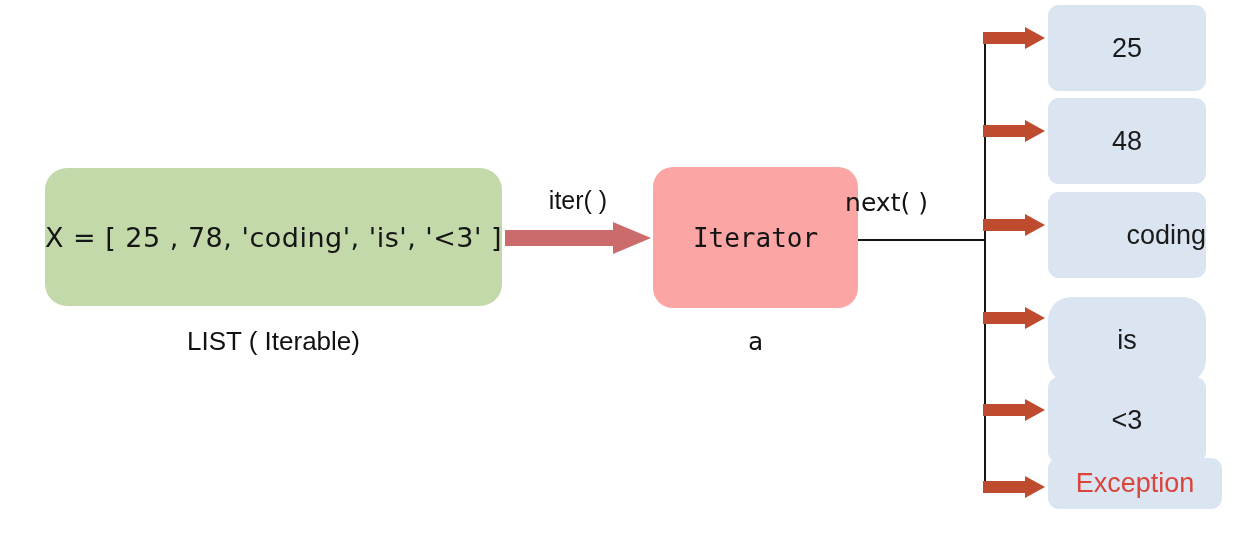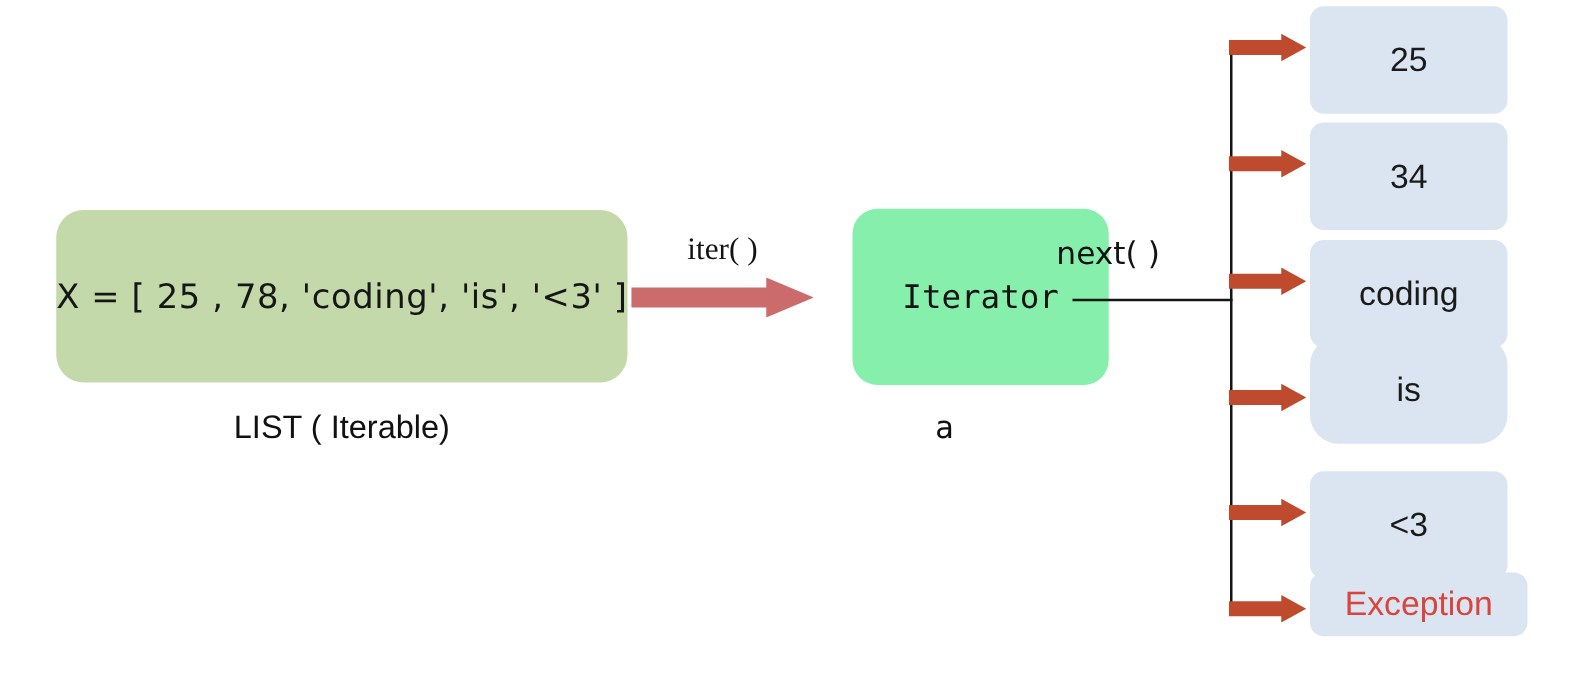--- a/index.html
+++ b/index.html
@@ -50,46 +50,45 @@
     white-space: nowrap;
   }
 
   
   .iter-label {
     position: absolute;
     left: 508px;
     top: 186px;
     width: 140px;
     text-align: center;
-    font-family: Liberation Serif, serif;
+    font-family: Liberation Sans, sans-serif;
     font-size: 25px;
     color: #131313;
     white-space: nowrap;
   }
   .iter-arrow {
     position: absolute;
     left: 505px;
     top: 222px;
     width: 146px;
     height: 32px;
   }
 
   
   .iterator-box {
     position: absolute;
     left: 653px;
     top: 167px;
     width: 205px;
     height: 141px;
-    background: #86efac;
+    background: #fca5a5;
     border-radius: 20px;
     display: flex;
     align-items: center;
     justify-content: center;
-    margin-left: 29px;
   }
   .iterator-box-text {
     font-family: "DejaVu Sans Mono", monospace;
     font-size: 26px;
     color: #141414;
     white-space: nowrap;
   }
   .iterator-caption {
     position: absolute;
     left: 653px;
@@ -190,32 +189,32 @@
       <svg class="branch-arrow" viewBox="0 0 62 22" preserveAspectRatio="none" style="top: 27px;">
         <polygon points="0,5 42,5 42,0 62,11 42,22 42,17 0,17" fill="#bf4b2e"></polygon>
       </svg>
       <div class="out-box" style="top: 5px;">
         <span class="out-box-text">25</span>
       </div>
       <svg class="branch-arrow" viewBox="0 0 62 22" preserveAspectRatio="none" style="top: 120px;">
         <polygon points="0,5 42,5 42,0 62,11 42,22 42,17 0,17" fill="#bf4b2e"></polygon>
       </svg>
       <div class="out-box" style="top: 98px;">
-        <span class="out-box-text">34</span>
+        <span class="out-box-text">48</span>
       </div>
       <svg class="branch-arrow" viewBox="0 0 62 22" preserveAspectRatio="none" style="top: 214px;">
         <polygon points="0,5 42,5 42,0 62,11 42,22 42,17 0,17" fill="#bf4b2e"></polygon>
       </svg>
-      <div class="out-box" style="top: 192px;">
+      <div class="out-box" style="top: 192px; justify-content: flex-end;">
         <span class="out-box-text">coding</span>
       </div>
       <svg class="branch-arrow" viewBox="0 0 62 22" preserveAspectRatio="none" style="top: 307px;">
         <polygon points="0,5 42,5 42,0 62,11 42,22 42,17 0,17" fill="#bf4b2e"></polygon>
       </svg>
-      <div class="out-box" style="top: 269px; border-radius: 23px;">
+      <div class="out-box" style="top: 297px; border-radius: 23px;">
         <span class="out-box-text">is</span>
       </div>
       <svg class="branch-arrow" viewBox="0 0 62 22" preserveAspectRatio="none" style="top: 399px;">
         <polygon points="0,5 42,5 42,0 62,11 42,22 42,17 0,17" fill="#bf4b2e"></polygon>
       </svg>
       <div class="out-box" style="top: 377px;">
         <span class="out-box-text">&lt;3</span>
       </div>
       <svg class="branch-arrow" viewBox="0 0 62 22" preserveAspectRatio="none" style="top: 476px;">
         <polygon points="0,5 42,5 42,0 62,11 42,22 42,17 0,17" fill="#bf4b2e"></polygon>

